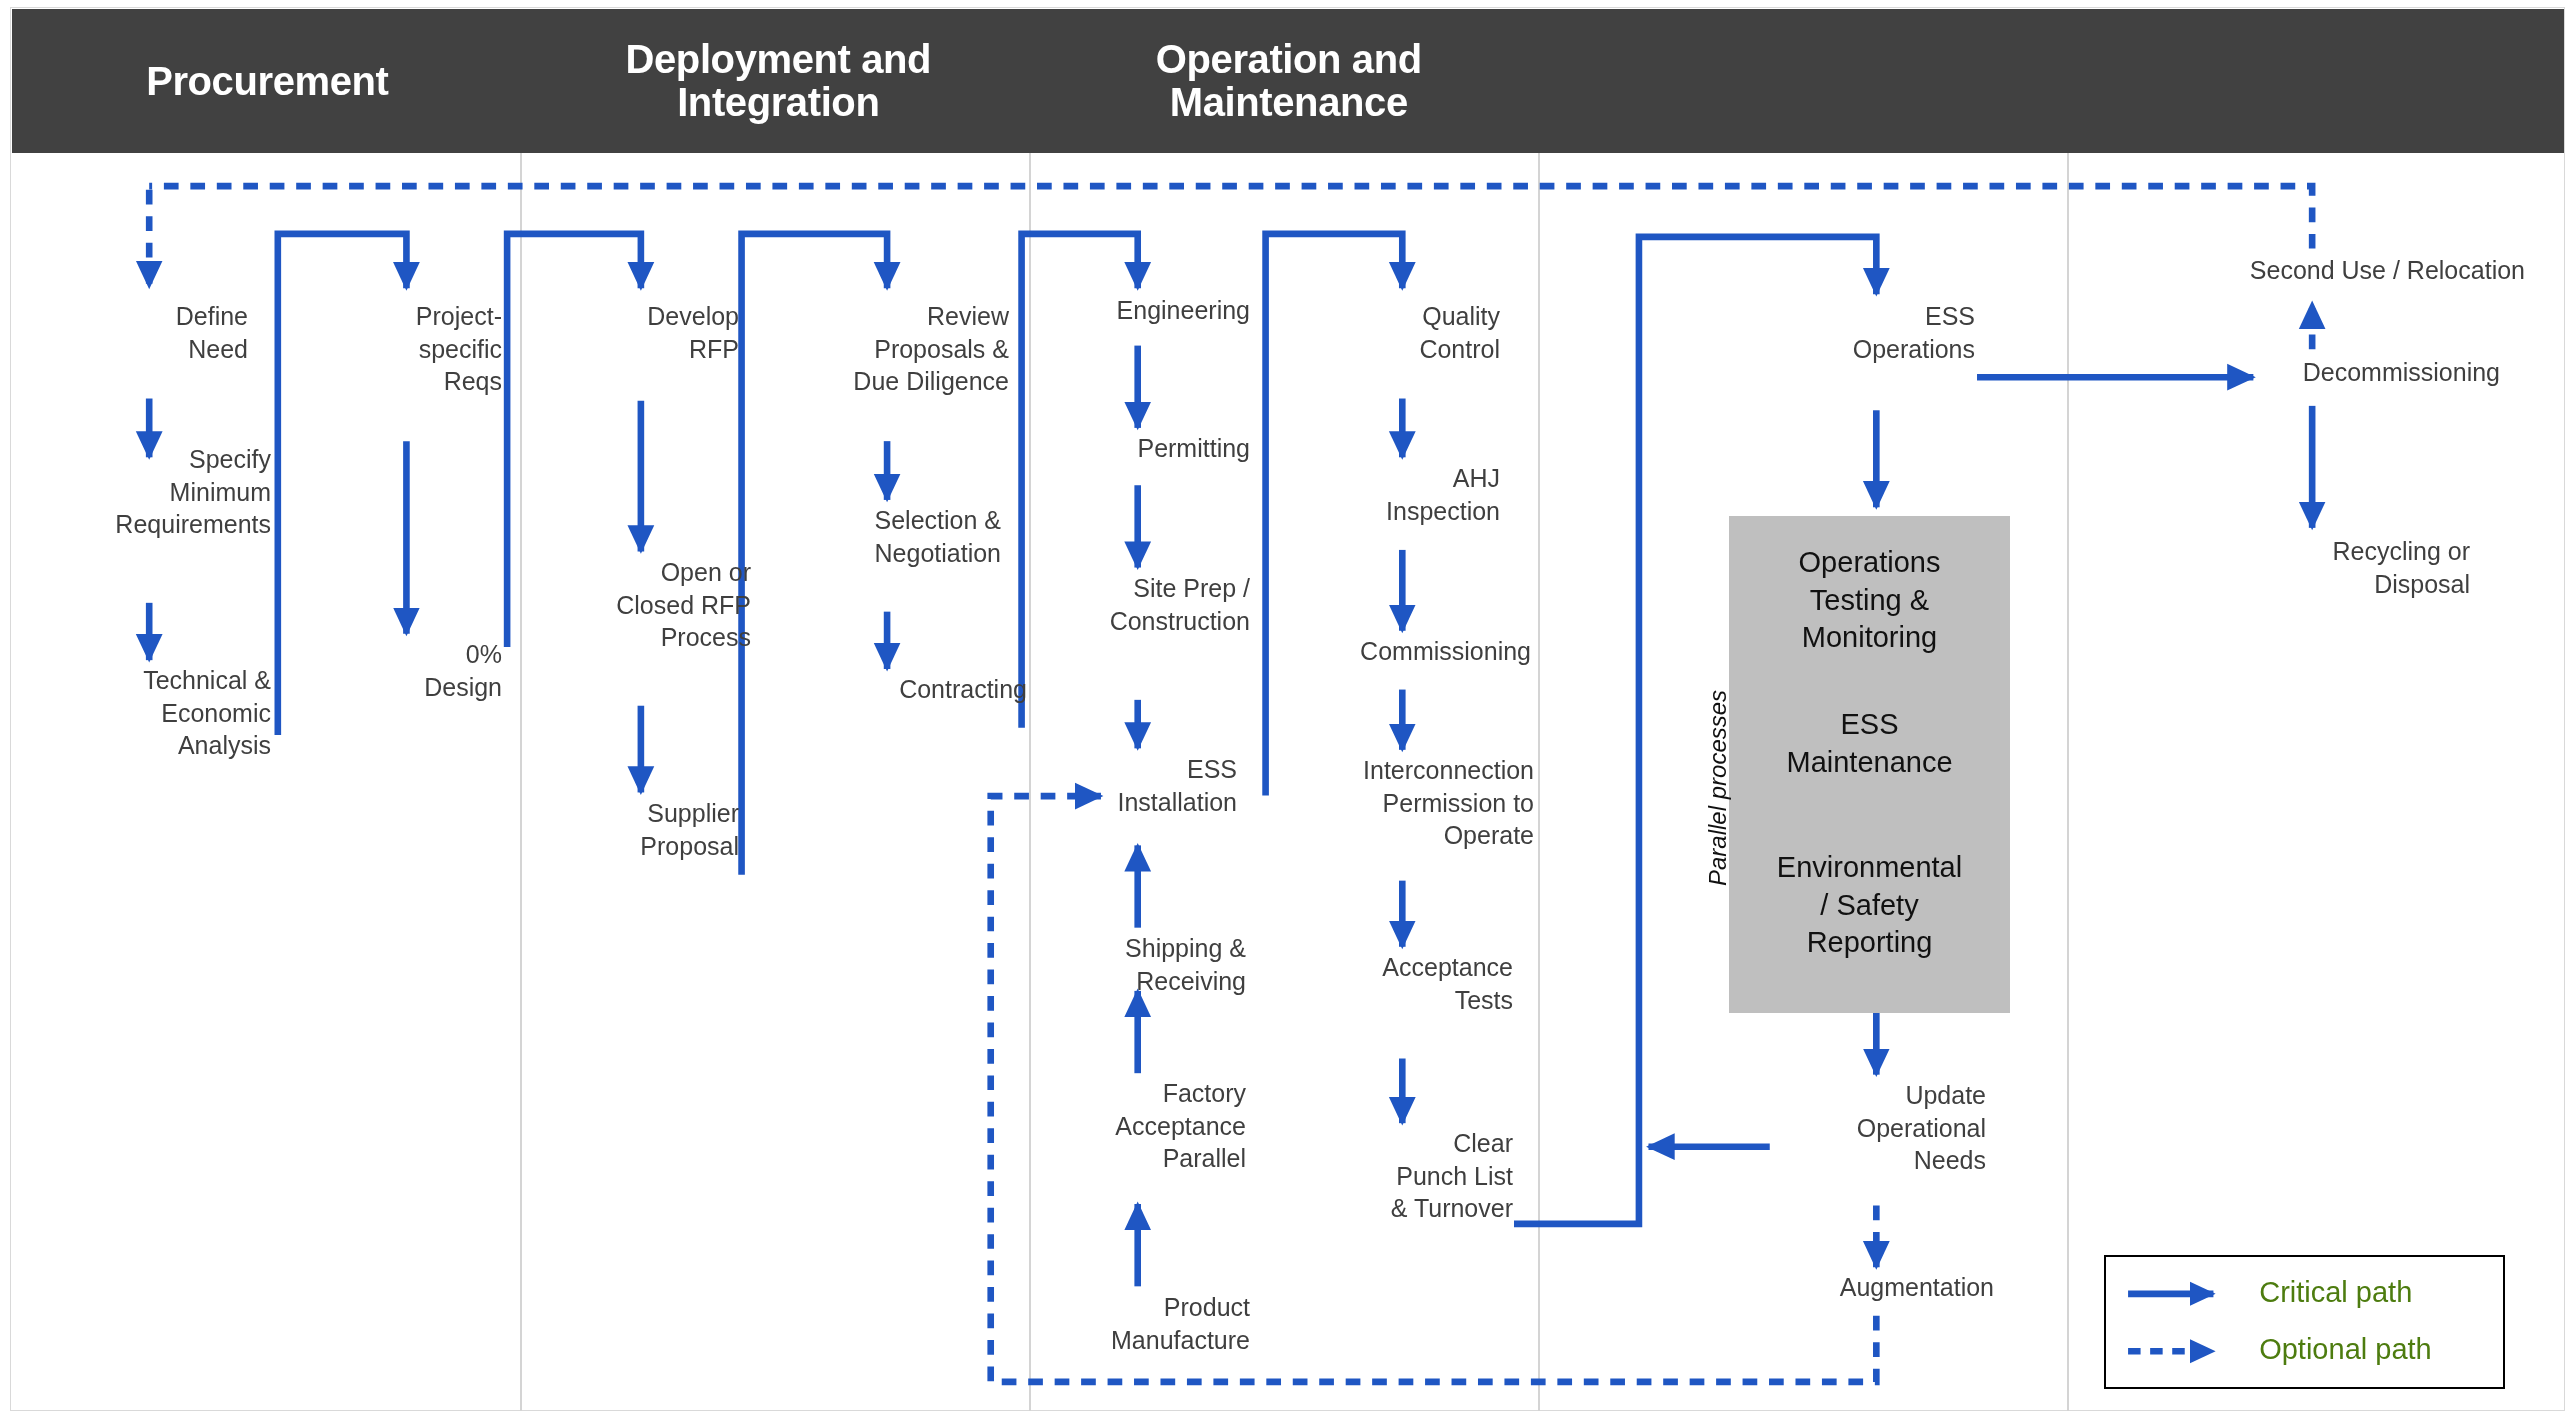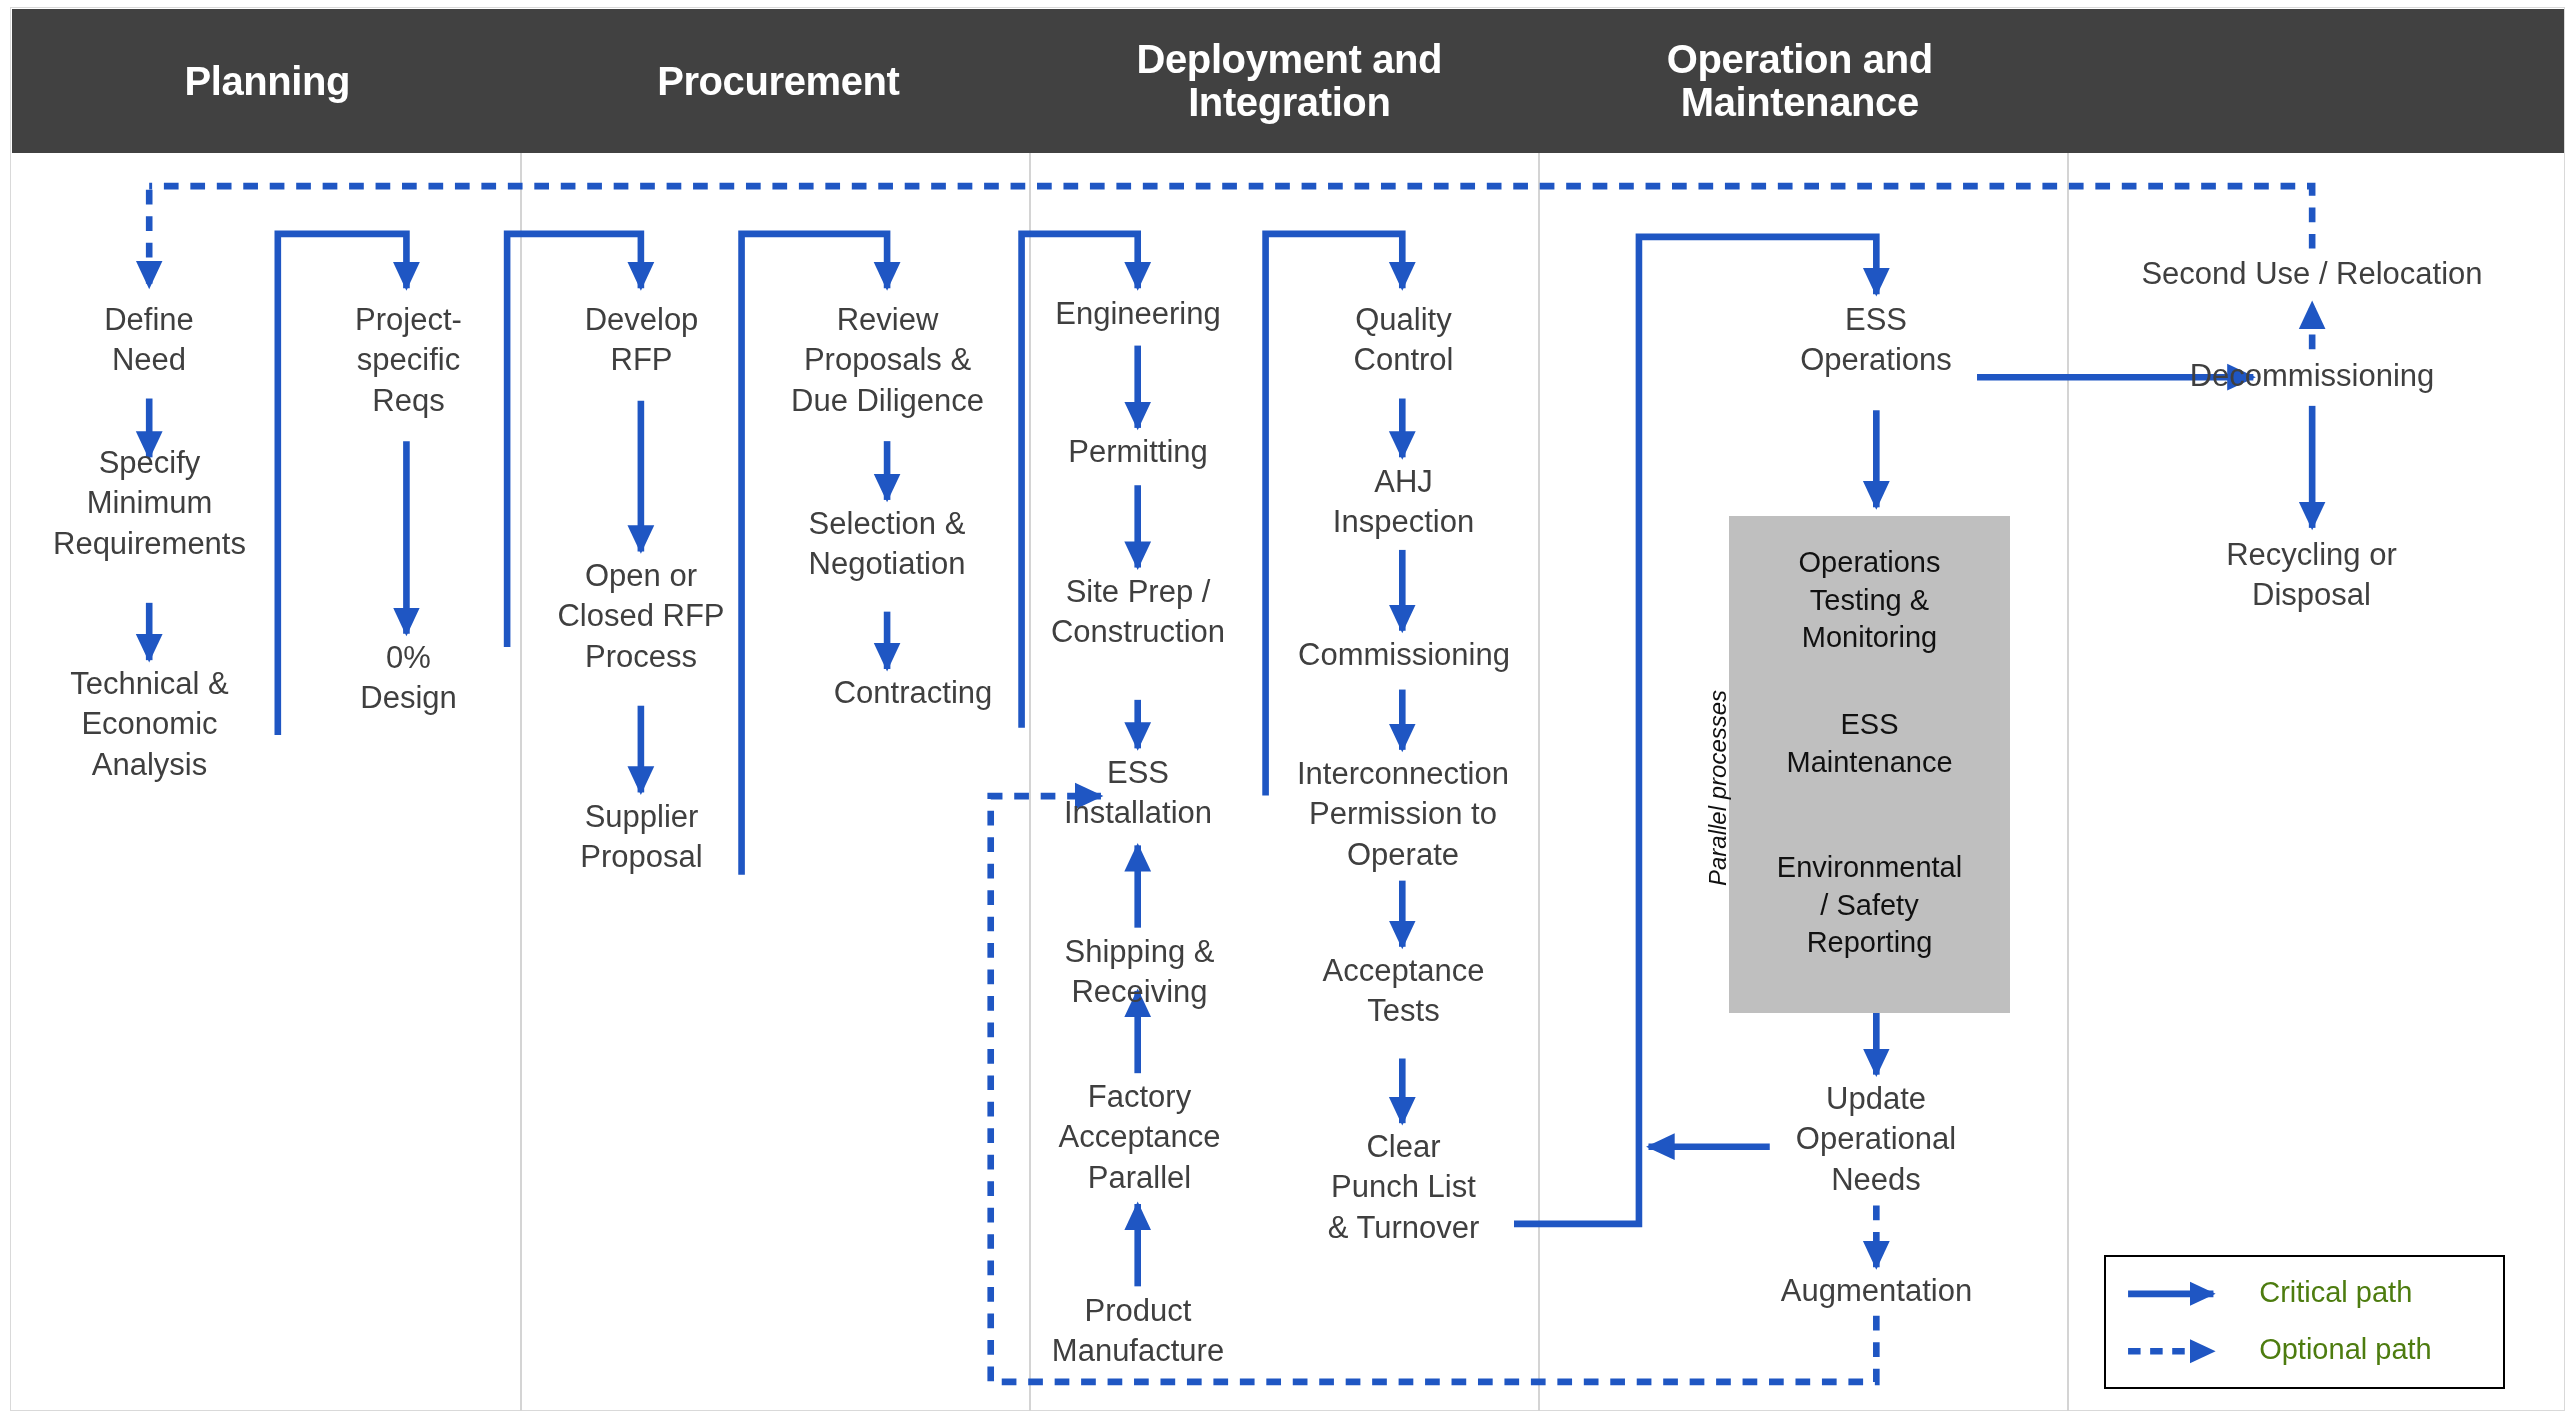--- a/index.html
+++ b/index.html
@@ -17,21 +17,21 @@
             color:#ffffff;font-weight:bold;font-size:40px;line-height:1.06;
             letter-spacing:-0.4px;padding:0 5.9px;box-sizing:border-box;}
 
   
   .divider{position:absolute;top:153px;width:1.5px;height:1258px;background:#d4d4d4;}
 
   
   #wires{position:absolute;left:0;top:0;width:2576px;height:1421px;pointer-events:none;}
 
   
-  .node{position:absolute;text-align:center;color:#3f3f3f;font-size:31px;
+  .node{position:absolute;text-align:right;color:#3f3f3f;font-size:25px;
         line-height:1.30;box-sizing:border-box;white-space:pre-line;}
 
   
   .greybox{position:absolute;background:#bfbfbf;}
   .greybox-text{position:absolute;text-align:center;color:#111;font-size:29px;
                 line-height:1.30;white-space:pre-line;}
   .vlabel{position:absolute;color:#111;font-size:24px;font-style:italic;
           transform:rotate(-90deg);transform-origin:left top;white-space:nowrap;}
 
   
@@ -43,21 +43,20 @@
             text-decoration:underline;white-space:nowrap;}
 </style>
 </head>
 <body>
 
 <div id="stage">
 
   <div class="frame"></div>
 
   <div class="header-band">
-    <div class="hdr-cell" style="width:511px">Planning</div>
     <div class="hdr-cell" style="width:511px">Procurement</div>
     <div class="hdr-cell" style="width:511px">Deployment and
 Integration</div>
     <div class="hdr-cell" style="width:510px">Operation and
 Maintenance</div>
   </div>
 
   <div class="divider" style="left:520px"></div>
   <div class="divider" style="left:1029px"></div>
   <div class="divider" style="left:1538px"></div>

